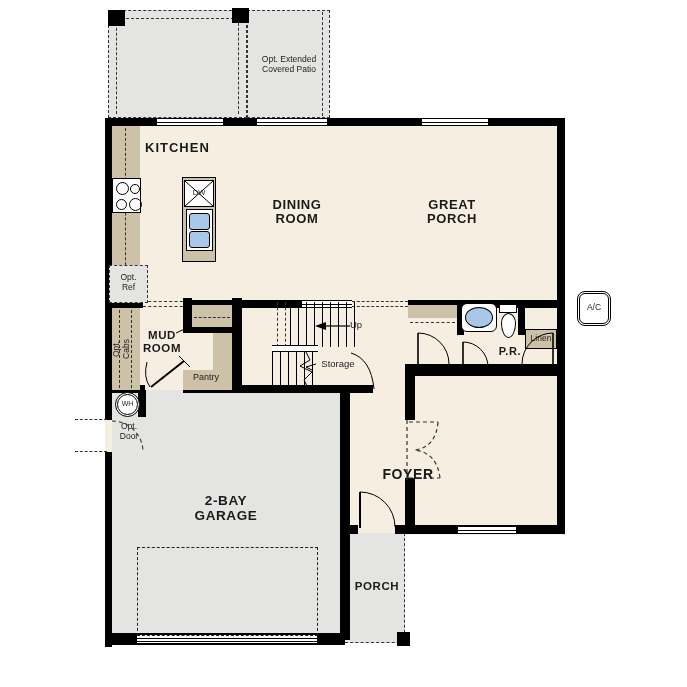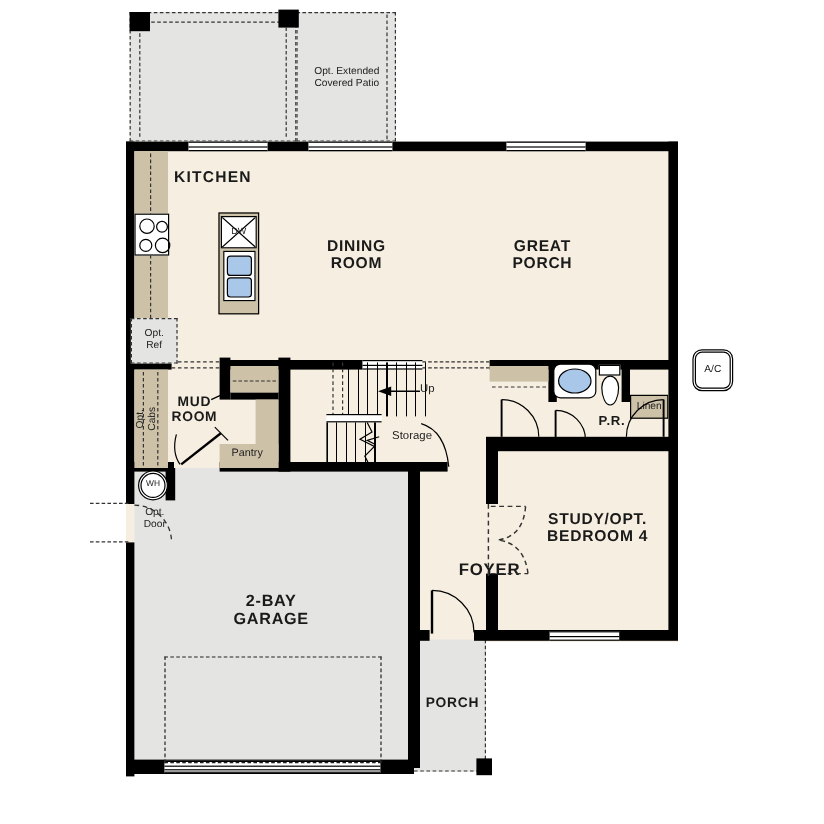--- a/index.html
+++ b/index.html
@@ -127,21 +127,21 @@
 
   <div class="room-label" style="left:133px;top:329px;width:58px;font-size:11.5px;">MUD
 ROOM</div>
 
   <div class="treads-up" style="left:290px;top:302px;width:67px;height:45px;"></div>
   <div class="dash-v" style="left:277px;top:302px;height:45px;"></div>
   <div class="dash-v" style="left:285px;top:302px;height:45px;"></div>
   <div class="abs" style="left:272px;top:345px;width:46px;height:7px;background:#fff;border-top:1px solid #000;border-bottom:1px solid #000;box-sizing:border-box;"></div>
   <div class="treads-dn" style="left:272px;top:352px;width:46px;height:36px;"></div>
   <div class="small-label" style="left:350px;top:320px;width:24px;font-size:9.5px;text-align:left;">Up</div>
-  <div class="small-label" style="left:316px;top:359px;width:44px;font-size:9.5px;text-align:right;">Storage</div>
+  <div class="small-label" style="left:316px;top:359px;width:44px;font-size:9.5px;text-align:center;">Storage</div>
 
   <div class="cab" style="left:408px;top:305px;width:49px;height:13px;"></div>
   <div class="dash-h" style="left:410px;top:322px;width:45px;"></div>
   <div class="abs" style="left:461px;top:303px;width:36px;height:29px;background:#fff;border:1.5px solid #000;border-radius:6px;box-sizing:border-box;">
     <div style="position:absolute;left:3px;top:3px;width:26px;height:19px;background:#a9c7e9;border:1px solid #000;border-radius:50%;"></div>
   </div>
   <div class="abs" style="left:499px;top:304px;width:18px;height:9px;background:#fff;border:1px solid #000;box-sizing:border-box;"></div>
   <div class="abs" style="left:501px;top:313px;width:15px;height:25px;background:#fff;border:1px solid #000;border-radius:50% 50% 50% 50% / 40% 40% 60% 60%;box-sizing:border-box;"></div>
   <div class="cab" style="left:525px;top:305px;width:32px;height:20px;border:1px solid #000;box-sizing:border-box;margin-top:24px;">
     <div class="small-label" style="left:0;top:4px;width:100%;font-size:8.5px;">Linen</div>
@@ -160,22 +160,20 @@
   <div class="small-label" style="left:112px;top:422px;width:34px;font-size:8.5px;">Opt.
 Door</div>
   <div class="dash-h" style="left:75px;top:419px;width:32px;"></div>
   <div class="dash-h" style="left:75px;top:451px;width:32px;"></div>
 
   <div class="room-label" style="left:145px;top:141px;width:94px;font-size:13px;text-align:left;letter-spacing:1px;">KITCHEN</div>
   <div class="room-label" style="left:247px;top:198px;width:100px;font-size:13px;">DINING
 ROOM</div>
   <div class="room-label" style="left:402px;top:198px;width:100px;font-size:13px;">GREAT
 PORCH</div>
-  <div class="room-label" style="left:428px;top:426px;width:140px;font-size:13px;">STUDY/OPT.
-BEDROOM 4</div>
   <div class="room-label" style="left:350px;top:467px;width:54px;font-size:14px;margin-left:31px;">FOYER</div>
   <div class="room-label" style="left:350px;top:580px;width:54px;font-size:11.5px;">PORCH</div>
   <div class="room-label" style="left:176px;top:494px;width:100px;font-size:13.5px;">2-BAY
 GARAGE</div>
 
   <svg class="overlay" width="687" height="687" viewBox="0 0 687 687">
 
     <g>
       <line x1="323" y1="326" x2="350" y2="326" stroke="#000" stroke-width="1.2"></line>
       <polygon points="315,326 326,322 326,330" fill="#000"></polygon>

